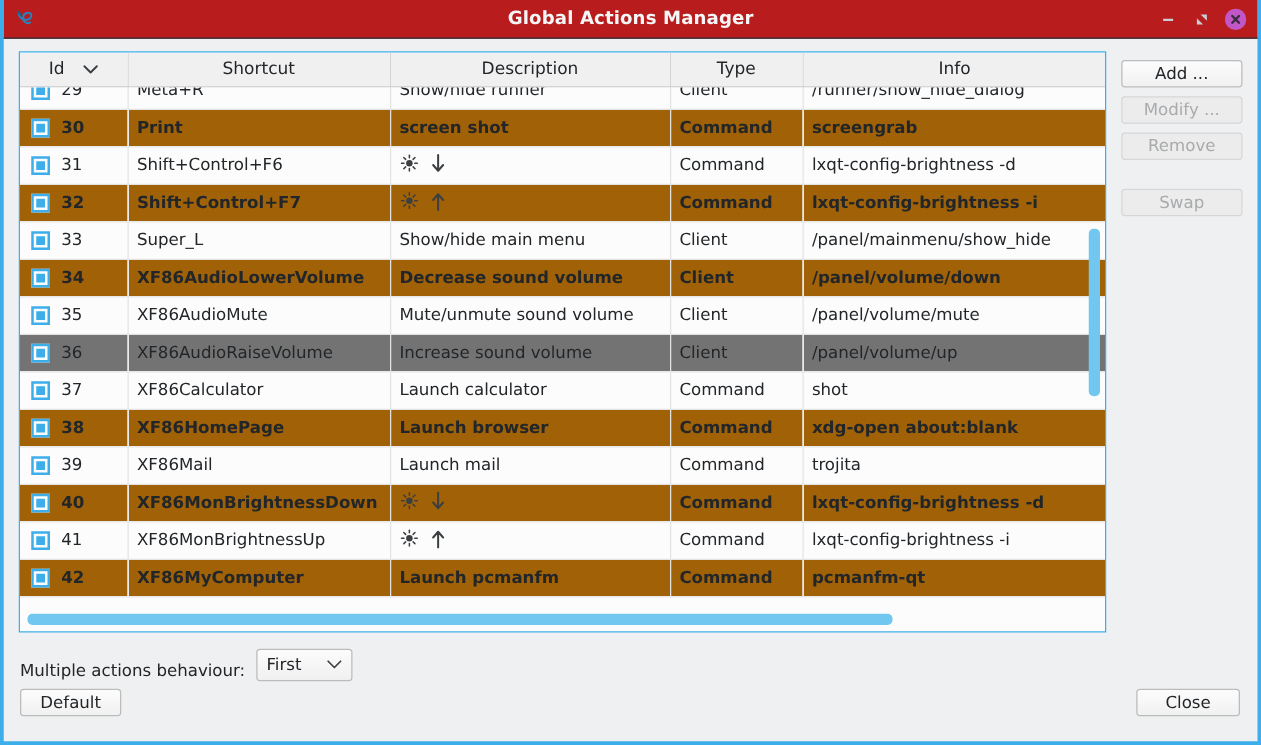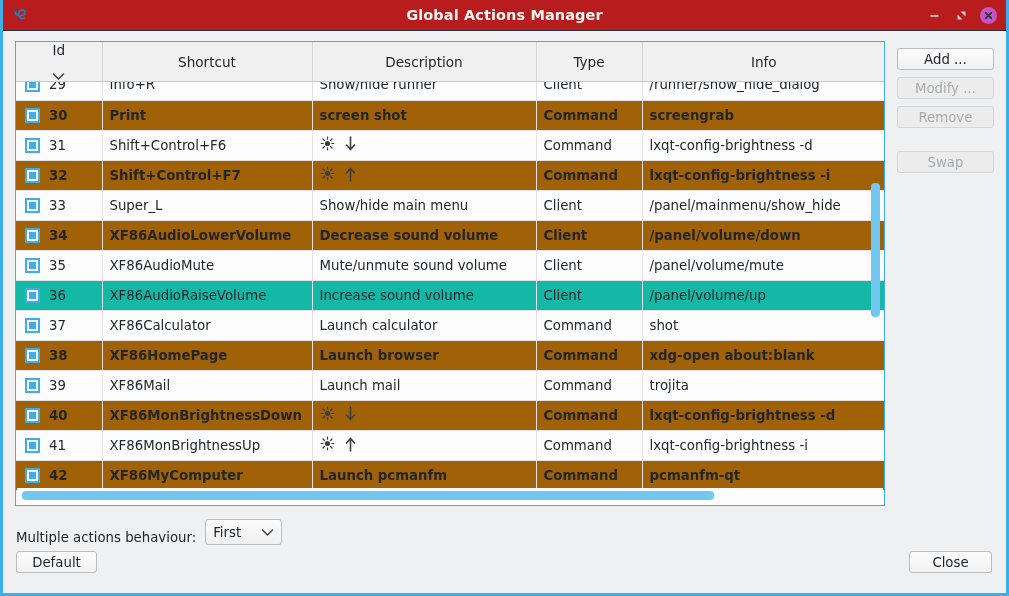--- a/index.html
+++ b/index.html
@@ -94,36 +94,36 @@
     border-bottom: 1px solid #c8c8c8;
     height: 27px;
     font-weight: normal;
     font-size: 13.6px;
     color: #232629;
     padding: 0 6px;
     text-align: center;
     position: relative;
   }
   table.grid thead th:last-child { border-right: none; }
-  .th-inner { display: flex; align-items: center; justify-content: center; gap: 14px; flex-direction: column; }
+  .th-inner { display: flex; align-items: center; justify-content: center; gap: 14px; }
   .sort-ind { display: inline-flex; }
 
   table.grid tbody td {
     height: 30px;
     padding: 0 7px;
     border-right: 1px solid #e3e3e3;
     border-bottom: 1px solid #e3e3e3;
     white-space: nowrap;
     overflow: hidden;
     vertical-align: middle;
   }
   table.grid tbody td:last-child { border-right: none; }
   tbody tr.odd  td { background: #fcfcfc; }
   tbody tr.even td { background: #a16207; font-weight: bold; }
-  tbody tr.sel  td { background: #14b8a6; }
+  tbody tr.sel  td { background: #737373; }
 
   .idcell { display: flex; align-items: center; gap: 9px; padding-left: 2px; }
   .chk {
     width: 15px; height: 15px;
     border: 2px solid #3daee9;
     background: #fcfcfc;
     display: inline-flex; align-items: center; justify-content: center;
     flex: 0 0 auto;
   }
   .chk i { display: block; width: 7px; height: 7px; background: #3daee9; }
@@ -292,21 +292,21 @@
               <tbody id="tbody">
                   <tr class="odd">
                     <td>
                       <div class="idcell">
                         <span class="chk">
                           <i></i>
                         </span>
                         <span>29</span>
                       </div>
                     </td>
-                    <td>Info+R</td>
+                    <td>Meta+R</td>
                     <td>Show/hide runner</td>
                     <td>Client</td>
                     <td>/runner/show_hide_dialog</td>
                   </tr>
                   <tr class="even">
                     <td>
                       <div class="idcell">
                         <span class="chk">
                           <i></i>
                         </span>

